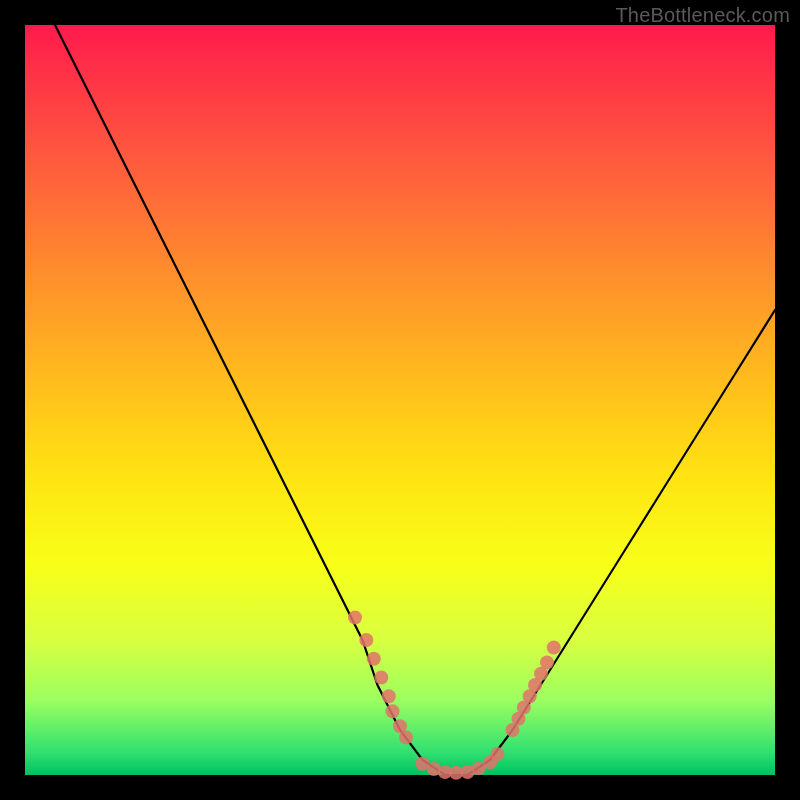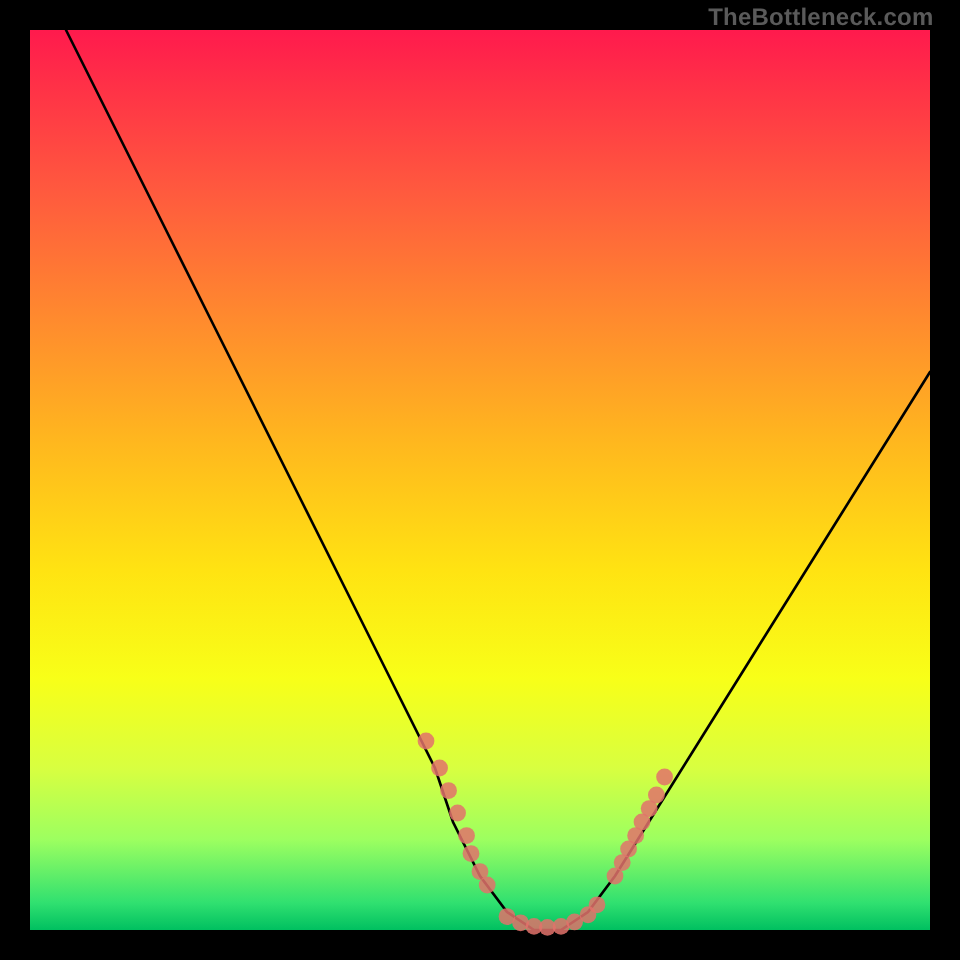--- a/index.html
+++ b/index.html
@@ -34,24 +34,24 @@
       #ffe312 60%,
       #f8ff18 72%,
       #d8ff40 82%,
       #9cff60 90%,
       #30e070 97%,
       #00c060 100%);
   }
   .watermark {
     position: absolute;
     top: 4px;
-    right: 22px;
+    right: 10px;
     font-family: Arial, Helvetica, sans-serif;
     font-size: 20px;
-    font-weight: 700;
+    font-weight: 400;
     color: #5a5a5a;
     letter-spacing: 0.2px;
     margin-left: 16px;
   }
   svg.curve {
     position: absolute;
     left: 0;
     top: 0;
     width: 750px;
     height: 750px;

